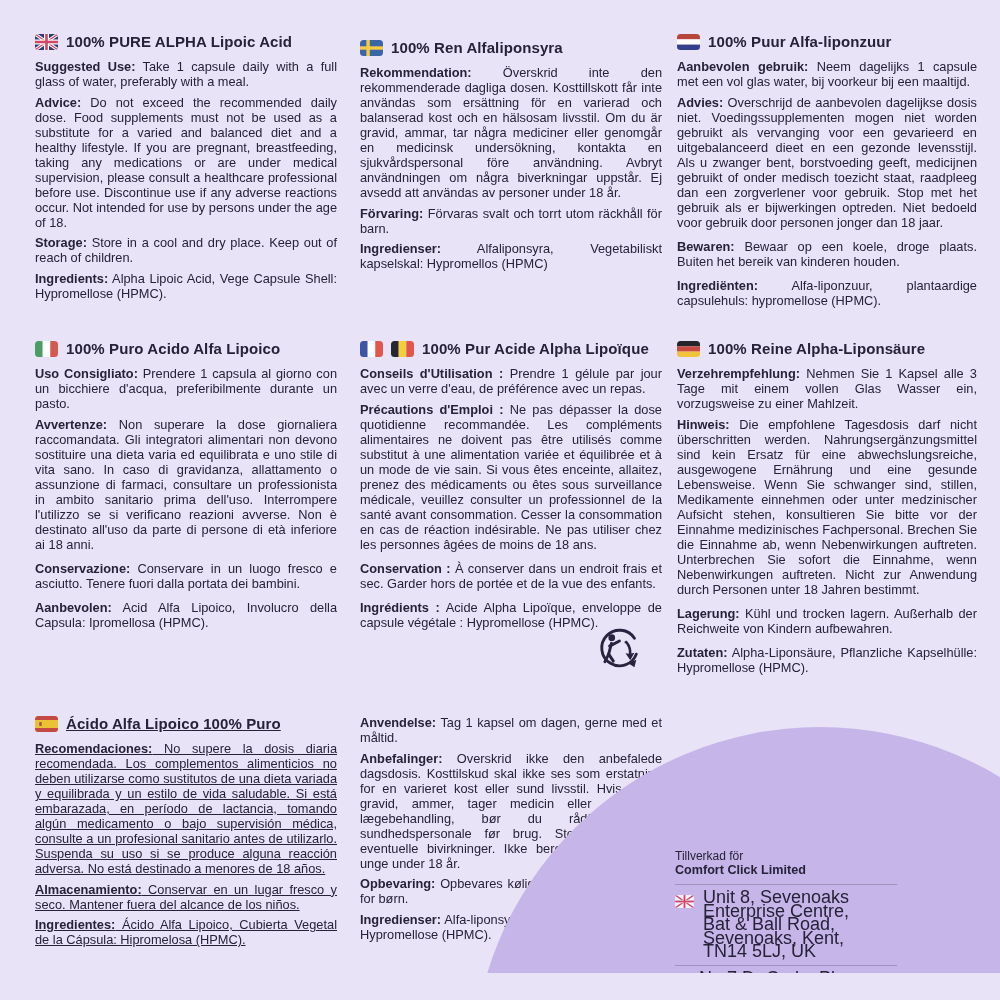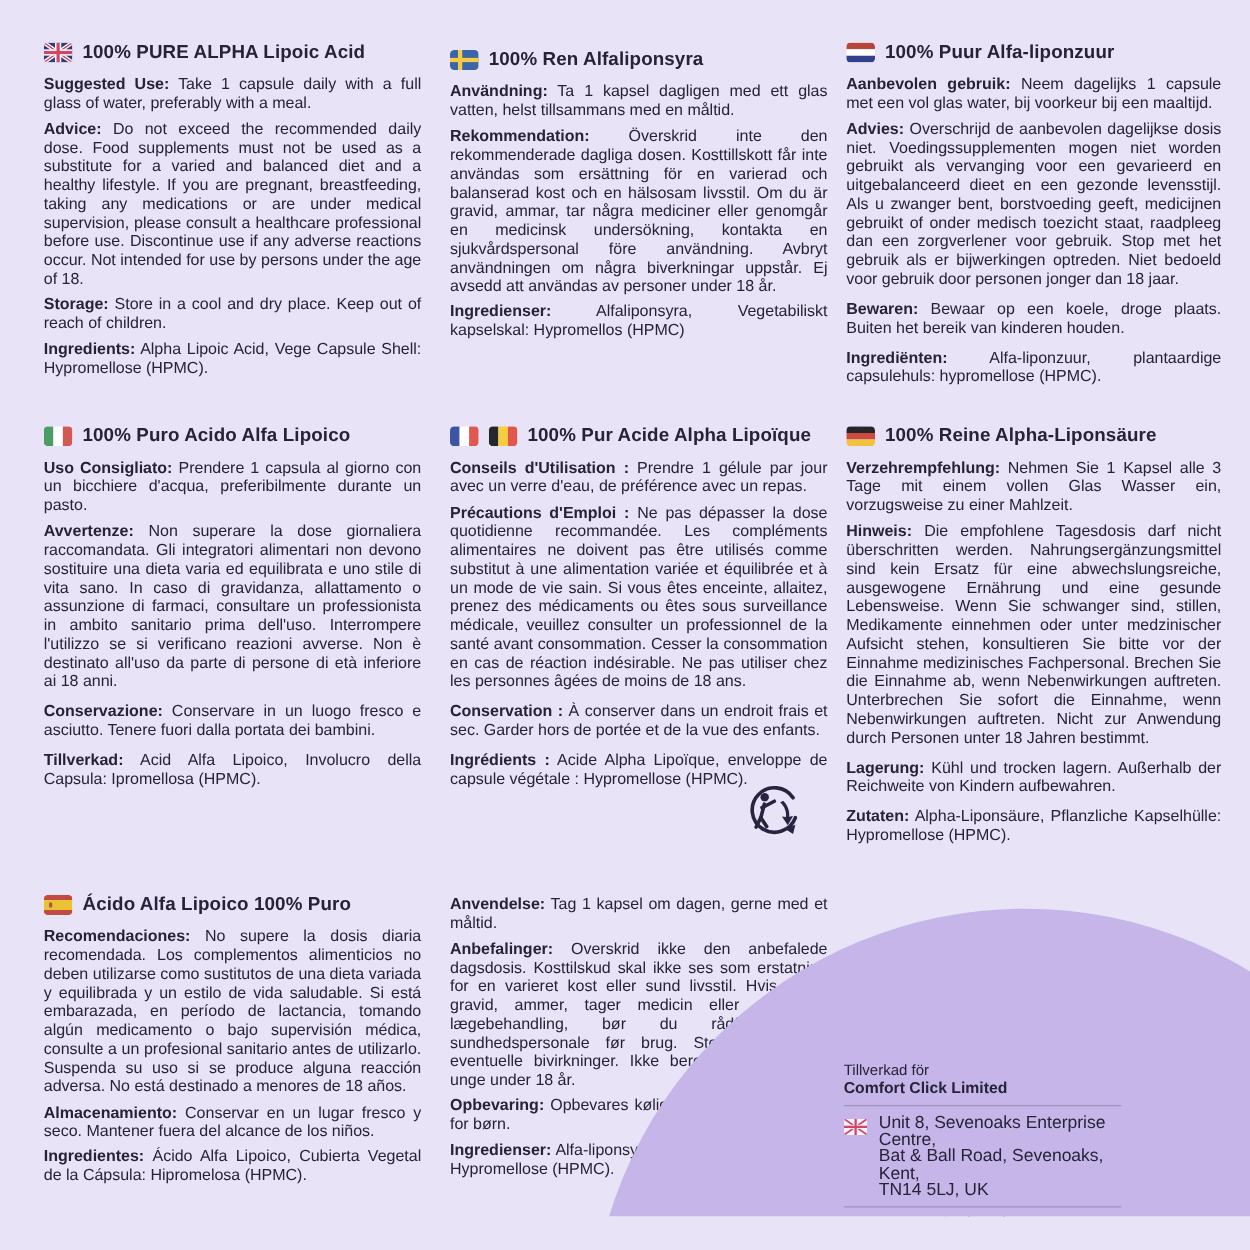--- a/index.html
+++ b/index.html
@@ -18,21 +18,21 @@
   .block p{margin:0 0 5.5px 0;font-size:12.8px;line-height:15px;text-align:justify;}
   .block p b{font-weight:700;margin-top:19px;}
   .mt8{margin-top:9px !important;}
   .circle{position:absolute;left:472px;top:727px;width:696px;height:696px;border-radius:50%;background:#c6b5e8;}
   .triman{position:absolute;left:596px;top:626px;width:45px;height:45px;}
   .footer{position:absolute;left:675px;top:849px;width:222px;color:#262238;}
   .made-for{font-size:12px;line-height:14px;}
   .company{font-size:12.6px;font-weight:700;line-height:15px;}
   .divider{border:none;border-top:1px solid #9d93bd;margin:6px 0;}
   .addr-row{display:flex;gap:9px;align-items:flex-start;}
-  .addr{font-size:14px;line-height:13.5px;}
+  .addr{font-size:18px;line-height:13.5px;}
   .addr-icon{flex:0 0 auto;margin-top:4px;display:inline-flex;border-radius:2.5px;overflow:hidden;}
   .brand{font-size:13.5px;line-height:16px;}
   .brand b{font-weight:700;}
 </style>
 </head>
 <body>
 
 <div class="sheet">
 
   <section class="block" style="left:35px;top:33px;">
@@ -60,22 +60,22 @@
     <div class="hdr">
       <span class="flag">
           <svg width="23" height="16" viewBox="0 0 23 16">
             <rect width="23" height="16" fill="#3a66a7"></rect>
             <rect x="6.4" width="3.4" height="16" fill="#f6ca44"></rect>
             <rect y="6.3" width="23" height="3.4" fill="#f6ca44"></rect>
           </svg>
         </span>
       <span class="title">100% Ren Alfaliponsyra</span>
     </div>
-    <p><b>Användning:</b> <span>Ta 1 kapsel dagligen med ett glas vatten, helst tillsammans med en måltid.</span></p>
     <p><b>Rekommendation:</b> <span>Överskrid inte den rekommenderade dagliga dosen. Kosttillskott får inte användas som ersättning för en varierad och balanserad kost och en hälsosam livsstil. Om du är gravid, ammar, tar några mediciner eller genomgår en medicinsk undersökning, kontakta en sjukvårdspersonal före användning. Avbryt användningen om några biverkningar uppstår. Ej avsedd att användas av personer under 18 år.</span></p>
+    <p><b>Förvaring:</b> <span>Förvaras svalt och torrt utom räckhåll för barn.</span></p>
     <p><b>Ingredienser:</b> <span>Alfaliponsyra, Vegetabiliskt kapselskal: Hypromellos (HPMC)</span></p>
   </section>
 
   <section class="block" style="left:677px;top:33px;width:300px;">
     <div class="hdr">
       <span class="flag">
           <svg width="23" height="16" viewBox="0 0 23 16">
             <rect width="23" height="5.4" fill="#b8453c"></rect>
             <rect y="5.4" width="23" height="5.2" fill="#ffffff"></rect>
             <rect y="10.6" width="23" height="5.4" fill="#35408d"></rect>
@@ -96,21 +96,21 @@
             <rect width="7.7" height="16" fill="#4b9e63"></rect>
             <rect x="7.7" width="7.6" height="16" fill="#ffffff"></rect>
             <rect x="15.3" width="7.7" height="16" fill="#d25951"></rect>
           </svg>
         </span>
       <span class="title">100% Puro Acido Alfa Lipoico</span>
     </div>
     <p><b>Uso Consigliato:</b> <span>Prendere 1 capsula al giorno con un bicchiere d'acqua, preferibilmente durante un pasto.</span></p>
     <p><b>Avvertenze:</b> <span>Non superare la dose giornaliera raccomandata. Gli integratori alimentari non devono sostituire una dieta varia ed equilibrata e uno stile di vita sano. In caso di gravidanza, allattamento o assunzione di farmaci, consultare un professionista in ambito sanitario prima dell'uso. Interrompere l'utilizzo se si verificano reazioni avverse. Non è destinato all'uso da parte di persone di età inferiore ai 18 anni.</span></p>
     <p class="mt8"><b>Conservazione:</b> <span>Conservare in un luogo fresco e asciutto. Tenere fuori dalla portata dei bambini.</span></p>
-    <p class="mt8"><b>Tillverkad:</b> <span>Acid Alfa Lipoico, Involucro della Capsula: Ipromellosa (HPMC).</span></p>
+    <p class="mt8"><b>Aanbevolen:</b> <span>Acid Alfa Lipoico, Involucro della Capsula: Ipromellosa (HPMC).</span></p>
   </section>
 
   <section class="block" style="left:360px;top:340px;">
     <div class="hdr">
       <span class="flag">
           <svg width="23" height="16" viewBox="0 0 23 16">
             <rect width="7.7" height="16" fill="#3c55a5"></rect>
             <rect x="7.7" width="7.6" height="16" fill="#ffffff"></rect>
             <rect x="15.3" width="7.7" height="16" fill="#e2574d"></rect>
           </svg>
@@ -140,21 +140,21 @@
           </svg>
         </span>
       <span class="title">100% Reine Alpha-Liponsäure</span>
     </div>
     <p><b>Verzehrempfehlung:</b> <span>Nehmen Sie 1 Kapsel alle 3 Tage mit einem vollen Glas Wasser ein, vorzugsweise zu einer Mahlzeit.</span></p>
     <p><b>Hinweis:</b> <span>Die empfohlene Tagesdosis darf nicht überschritten werden. Nahrungsergänzungsmittel sind kein Ersatz für eine abwechslungsreiche, ausgewogene Ernährung und eine gesunde Lebensweise. Wenn Sie schwanger sind, stillen, Medikamente einnehmen oder unter medzinischer Aufsicht stehen, konsultieren Sie bitte vor der Einnahme medizinisches Fachpersonal. Brechen Sie die Einnahme ab, wenn Nebenwirkungen auftreten. Unterbrechen Sie sofort die Einnahme, wenn Nebenwirkungen auftreten. Nicht zur Anwendung durch Personen unter 18 Jahren bestimmt.</span></p>
     <p class="mt8"><b>Lagerung:</b> <span>Kühl und trocken lagern. Außerhalb der Reichweite von Kindern aufbewahren.</span></p>
     <p class="mt8"><b>Zutaten:</b> <span>Alpha-Liponsäure, Pflanzliche Kapselhülle: Hypromellose (HPMC).</span></p>
   </section>
 
-  <section class="block" style="left:35px;top:715px;">
+  <section class="block" style="left:35px;top:715px;text-decoration:underline;">
     <div class="hdr">
       <span class="flag">
           <svg width="23" height="16" viewBox="0 0 23 16">
             <rect width="23" height="16" fill="#ecc235"></rect>
             <rect width="23" height="4" fill="#c24a42"></rect>
             <rect y="12" width="23" height="4" fill="#c24a42"></rect>
             <rect x="4.2" y="6" width="2.6" height="4" rx="0.8" fill="#a9584a"></rect>
           </svg>
         </span>
       <span class="title">Ácido Alfa Lipoico 100% Puro</span>

